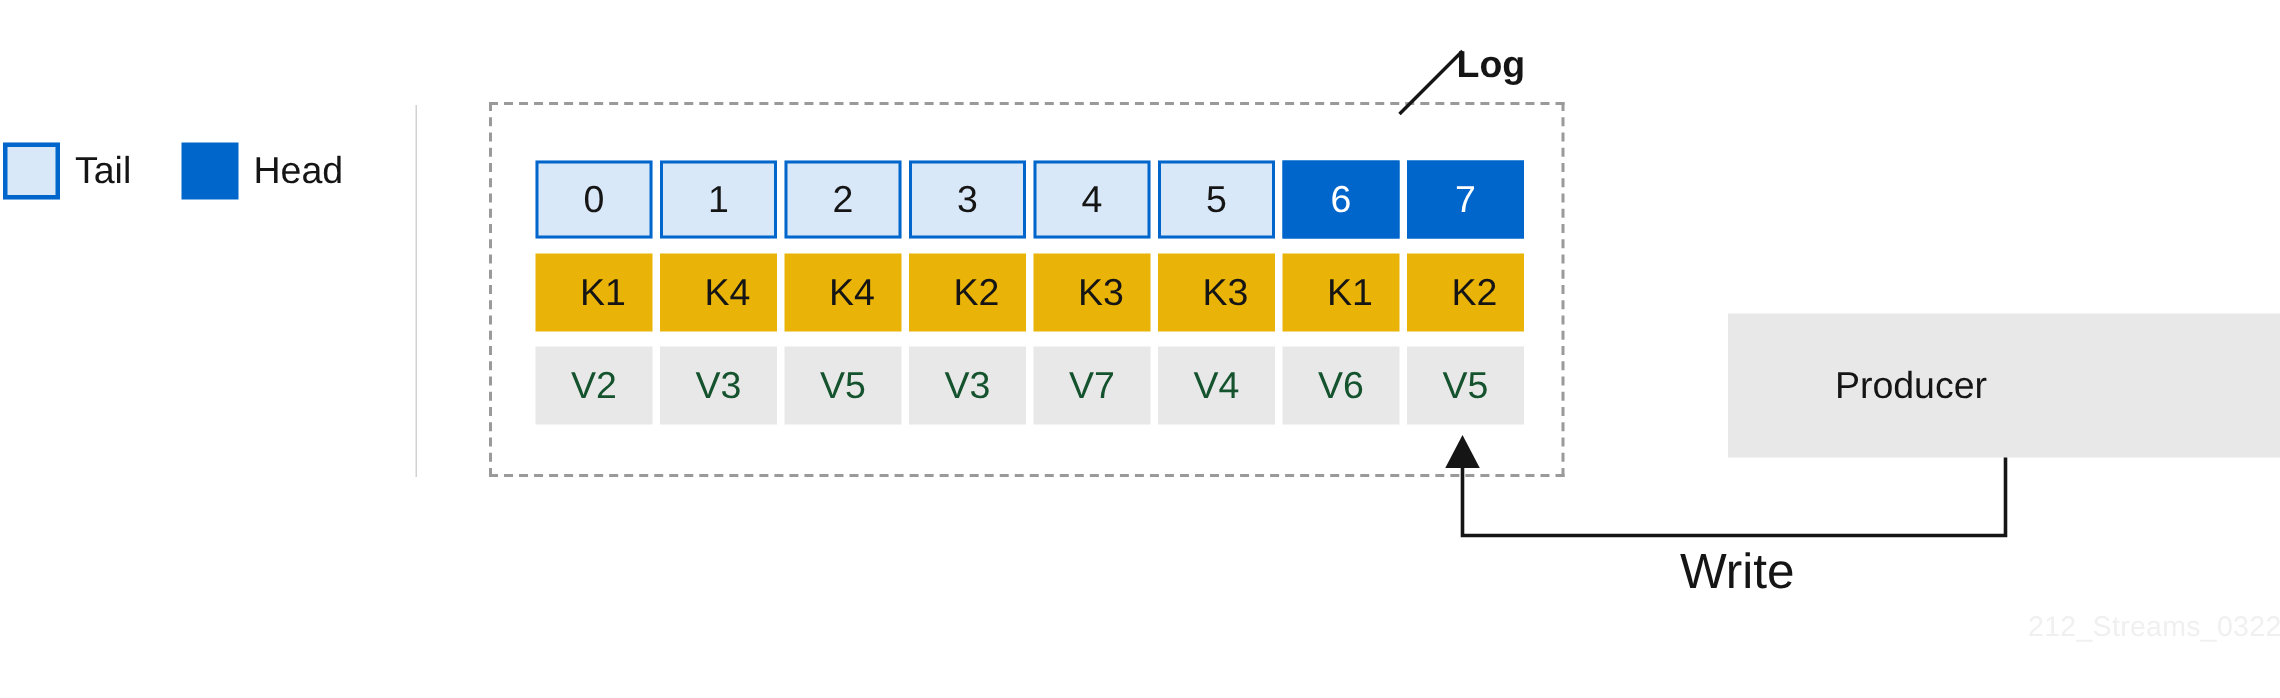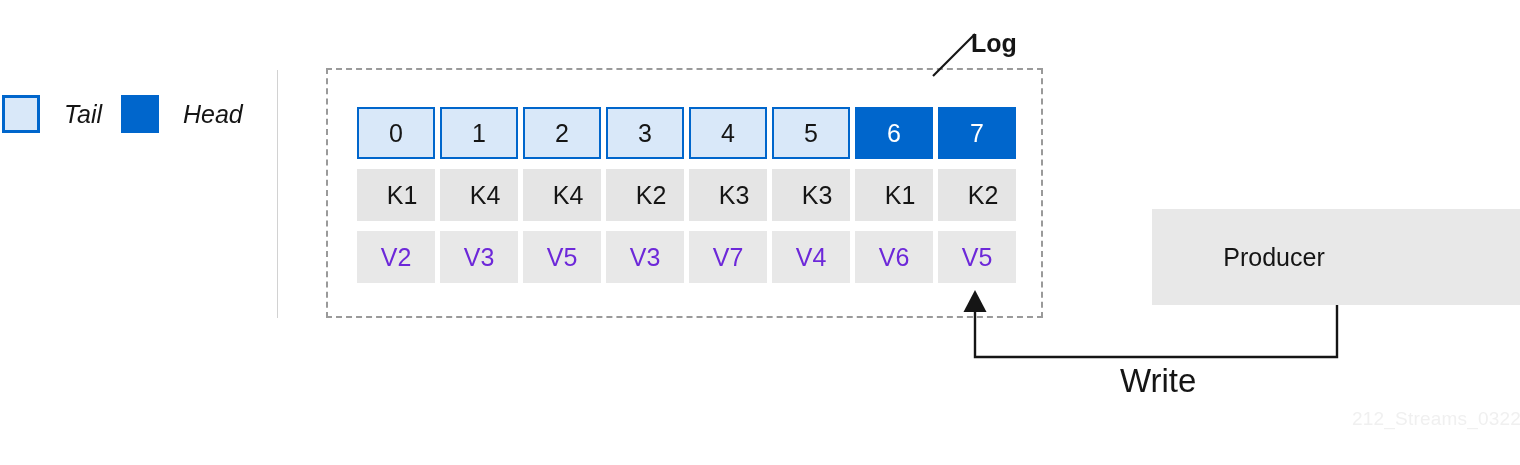--- a/index.html
+++ b/index.html
@@ -12,21 +12,21 @@
   .canvas{position:absolute;inset:0;}
 
   
   #legend{position:absolute;left:0px;top:95px;width:250px;height:55px;}
   .legend-item{position:absolute;display:flex;align-items:center;}
   #legend-tail{left:2px;top:0px;}
   #legend-head{left:121px;top:0px;}
   .swatch{width:38px;height:38px;box-sizing:border-box;}
   .swatch.tail{background:#d9e8f9;border:3px solid #0066cc;}
   .swatch.head{background:#0066cc;border:0;}
-  .legend-label{margin-left:24px;font-size:25px;line-height:1;white-space:nowrap;font-style:italic;}
+  .legend-label{margin-left:10px;font-size:25px;line-height:1;white-space:nowrap;}
 
   
   #divider{position:absolute;left:277px;top:70px;width:1px;height:248px;background:#d2d2d2;}
 
   
   #log-boundary{
     position:absolute;left:326px;top:68px;width:717px;height:250px;
     box-sizing:border-box;border:2px dashed #9a9a9a;background:transparent;
   }
 
@@ -39,22 +39,22 @@
   .log-row{display:flex;}
   .log-row + .log-row{margin-top:10px;}
   .cell{
     width:78px;height:52px;margin-right:5px;box-sizing:border-box;
     display:flex;align-items:center;justify-content:center;
     font-size:25px;line-height:1;
   }
   .cell:last-child{margin-right:0;}
   .cell.offset-tail{background:#d9e8f9;border:2px solid #0066cc;color:#151515;}
   .cell.offset-head{background:#0066cc;border:2px solid #0066cc;color:#ffffff;}
-  .cell.key{background:#e5e5e5;color:#151515;padding-left:12px;}
-  .cell.value{background:#e8e8e8;color:#6d28d9;}
+  .cell.key{background:#eab308;color:#151515;padding-left:12px;}
+  .cell.value{background:#e8e8e8;color:#14532d;}
 
   
   #producer-box{
     position:absolute;left:1152px;top:209px;width:400px;height:96px;
     background:#e8e8e8;display:flex;align-items:center;justify-content:center;
   }
   #producer-label{font-size:25px;line-height:1;white-space:nowrap;transform:translateX(-78px);}
 
   
   #write-connector{position:absolute;left:960px;top:285px;width:400px;height:90px;}

